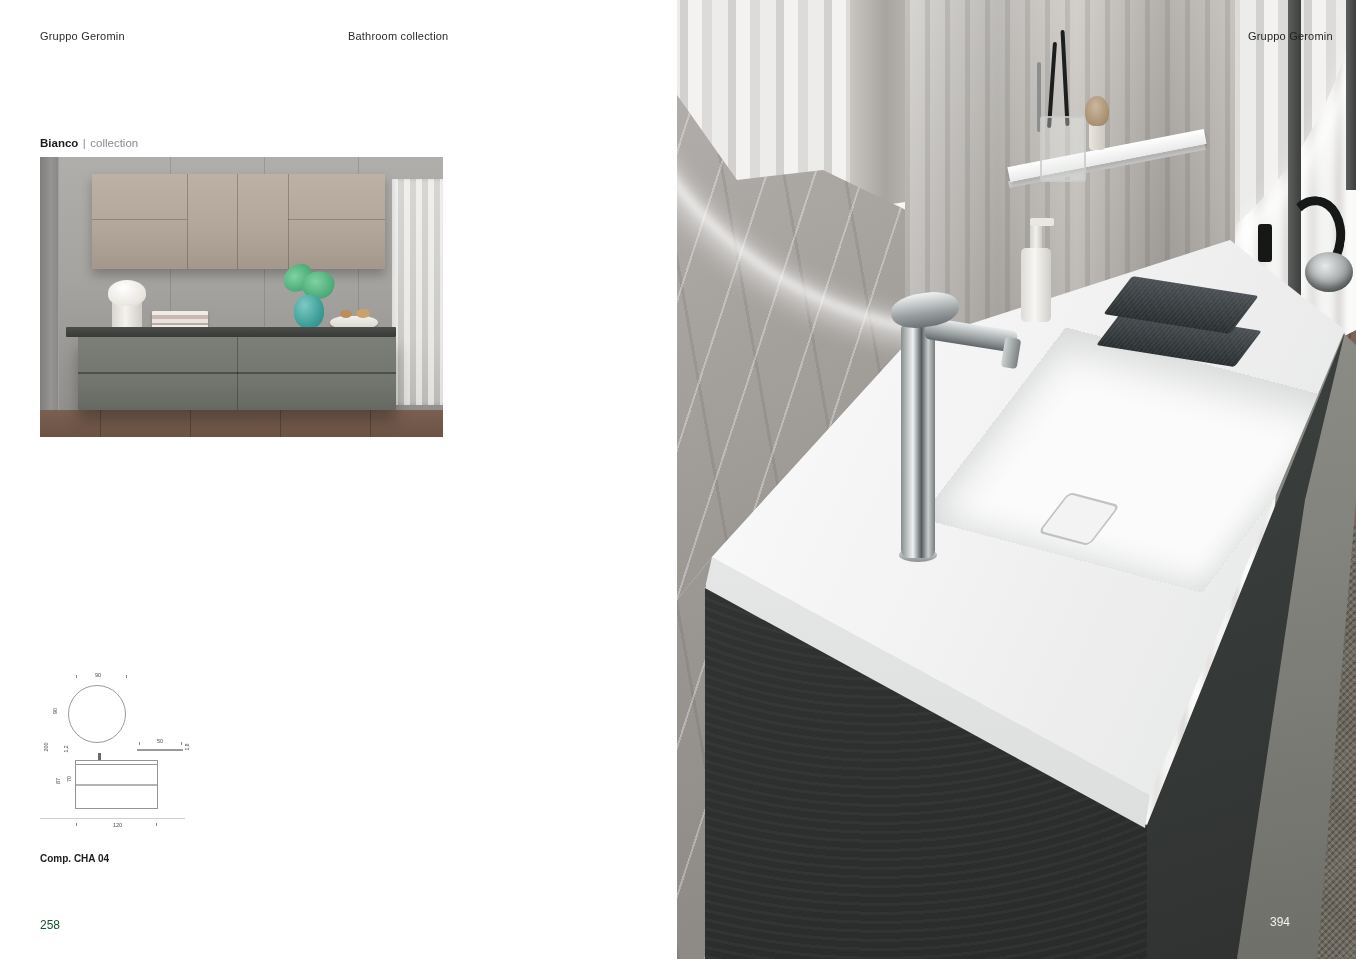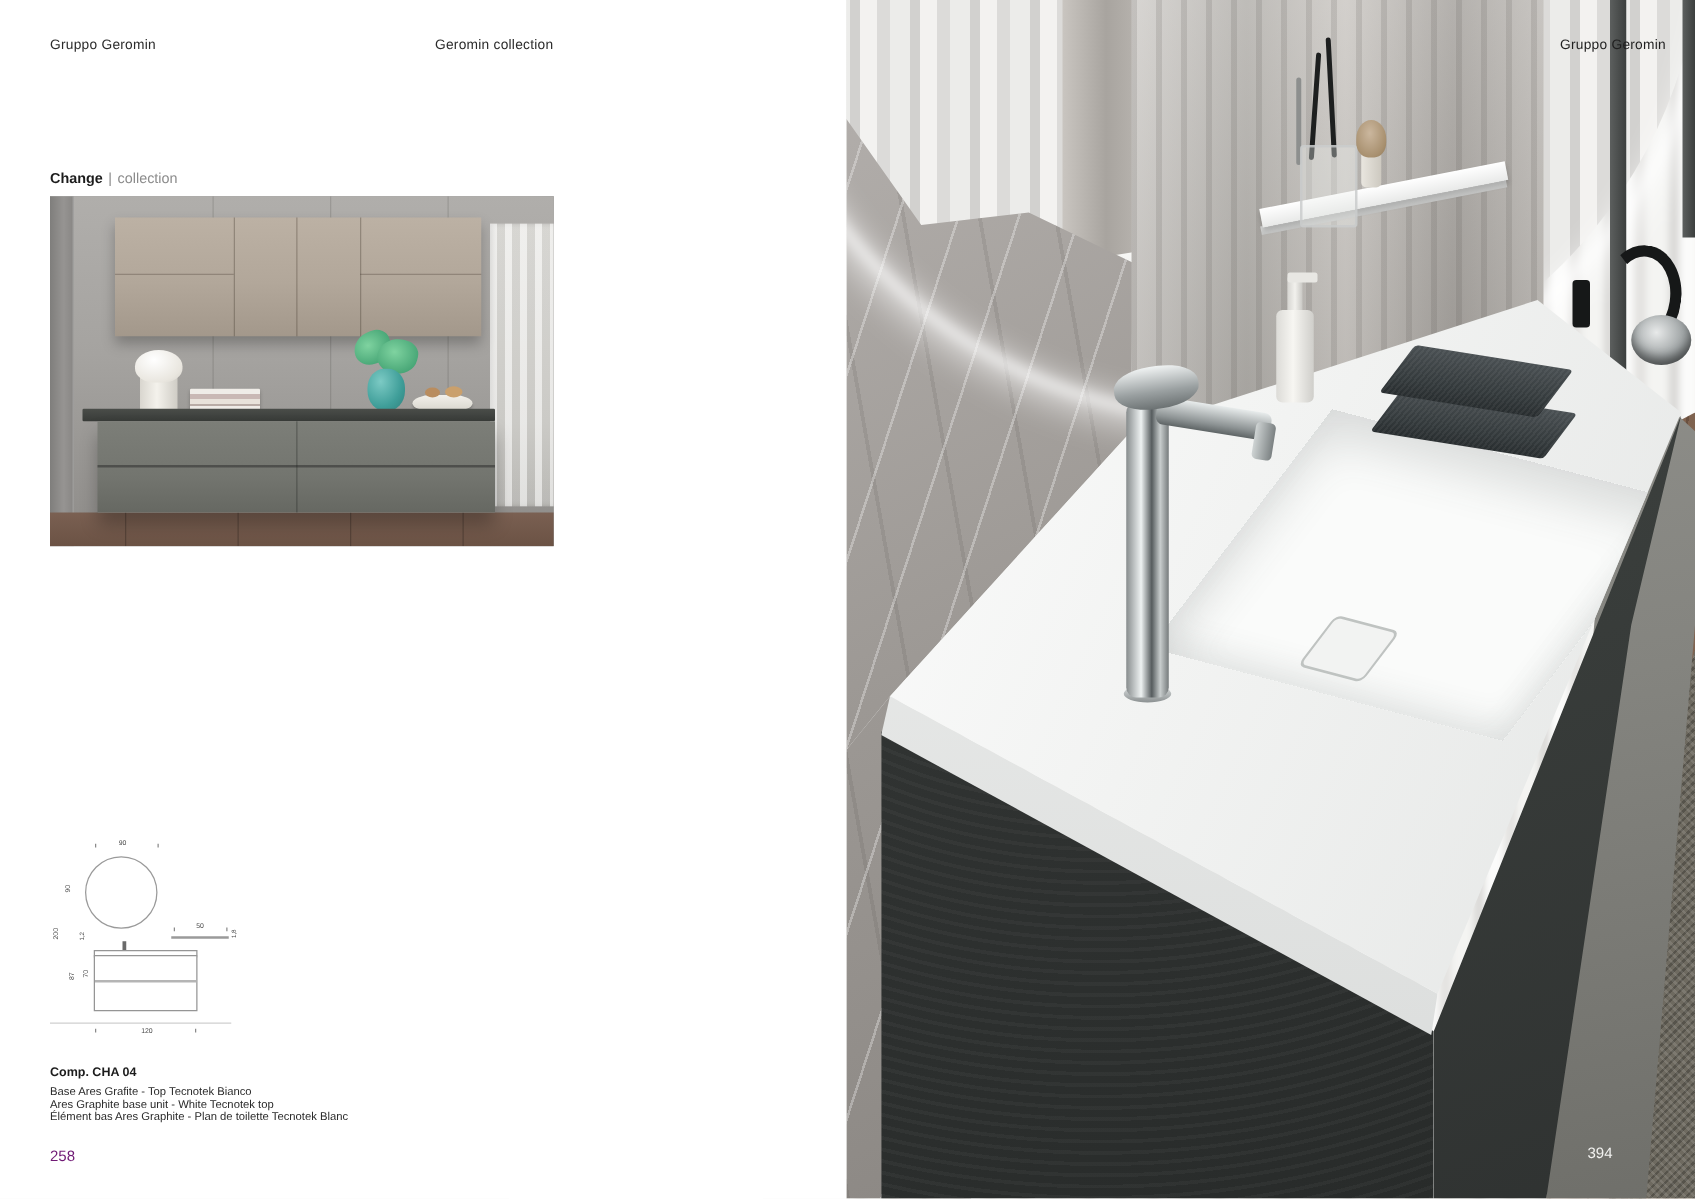--- a/index.html
+++ b/index.html
@@ -7,21 +7,21 @@
   .abs{position:absolute;}
   #spread{position:relative;width:1356px;height:959px;background:#fff;}
 
   
   #page-left{left:0;top:0;width:677px;height:959px;background:#fff;}
   .hdr{font-size:11px;color:#2b2b2b;letter-spacing:.2px;}
   .title-bold{font-weight:bold;font-size:11.5px;color:#1c1c1c;}
   .title-light{font-size:11.5px;color:#8b8b8b;}
   .caption-code{font-weight:bold;font-size:10px;color:#1c1c1c;}
   .caption-line{font-size:9px;line-height:9.8px;color:#2a2a2a;}
-  .pageno{font-size:12px;color:#701a75;}
+  .pageno{font-size:12px;color:#14532d;}
 
   
   #photo-left{left:40px;top:157px;width:403px;height:280px;overflow:hidden;background:#a7a5a2;box-shadow:inset 0 0 28px rgba(0,0,0,.18);}
   .wall{left:0;top:0;width:403px;height:280px;
     background:linear-gradient(180deg,#b0aeab 0%,#a5a3a0 45%,#989693 75%,#8e8c89 100%);}
   .wall-seam{top:0;width:1px;height:175px;background:rgba(60,60,58,.18);}
   .glass-strip{left:0;top:0;width:18px;height:280px;background:linear-gradient(90deg,#7f7e7c,#969492 60%,#8a8886);border-right:1px solid rgba(255,255,255,.25);}
   .window{left:352px;top:22px;width:51px;height:226px;background:linear-gradient(180deg,#e0dfdb,#d3d2ce 70%,#c2c1bd);box-shadow:inset 2px 0 4px rgba(0,0,0,.15);}
   .window::after{content:"";position:absolute;inset:0;background:repeating-linear-gradient(90deg,rgba(255,255,255,.5) 0 6px,rgba(0,0,0,.04) 6px 12px);}
   .wallcab{left:52px;top:17px;width:293px;height:95px;background:linear-gradient(180deg,#bcb1a4 0%,#b2a79a 55%,#a3988b 100%);box-shadow:0 6px 10px rgba(0,0,0,.25);}
@@ -113,24 +113,24 @@
   .pageno-right{font-size:12px;color:#f2f2f0;}
 </style>
 </head>
 <body>
 
 <div id="spread">
 
   <div id="page-left" class="abs">
 
     <div class="abs hdr" style="left:40px;top:30px;">Gruppo Geromin</div>
-    <div class="abs hdr" style="left:348px;top:30px;">Geromin collection</div>
+    <div class="abs hdr" style="left:348px;top:30px;">Bathroom collection</div>
 
     <div class="abs" style="left:40px;top:133px;">
-      <span class="title-bold">Change</span>
+      <span class="title-bold">Bianco</span>
       <span class="title-light">|</span>
       <span class="title-light">collection</span>
     </div>
 
     <div id="photo-left" class="abs">
       <div class="abs wall"></div>
       <div class="abs wall-seam" style="left:130px;"></div>
       <div class="abs wall-seam" style="left:224px;"></div>
       <div class="abs wall-seam" style="left:318px;"></div>
       <div class="abs window"></div>
@@ -183,25 +183,20 @@
       <div class="dim" style="left:50px;top:150px;width:55px;text-align:center;">120</div>
       <div class="tick" style="left:36px;top:3px;"></div>
       <div class="tick" style="left:86px;top:3px;"></div>
       <div class="tick" style="left:99px;top:70px;"></div>
       <div class="tick" style="left:141px;top:70px;"></div>
       <div class="tick" style="left:36px;top:151px;"></div>
       <div class="tick" style="left:116px;top:151px;"></div>
     </div>
 
     <div class="abs caption-code" style="left:40px;top:853px;">Comp. CHA 04</div>
-    <div class="abs" style="left:40px;top:869px;">
-      <div class="caption-line">Base Ares Grafite - Top Tecnotek Bianco</div>
-      <div class="caption-line">Ares Graphite base unit - White Tecnotek top</div>
-      <div class="caption-line">Élément bas Ares Graphite - Plan de toilette Tecnotek Blanc</div>
-    </div>
 
     <div class="abs pageno" style="left:40px;top:918px;">258</div>
   </div>
 
   <div id="page-right" class="abs">
 
     <div class="curtain"></div>
 
     <div class="mirror">
       <div class="mir-pillar"></div>

